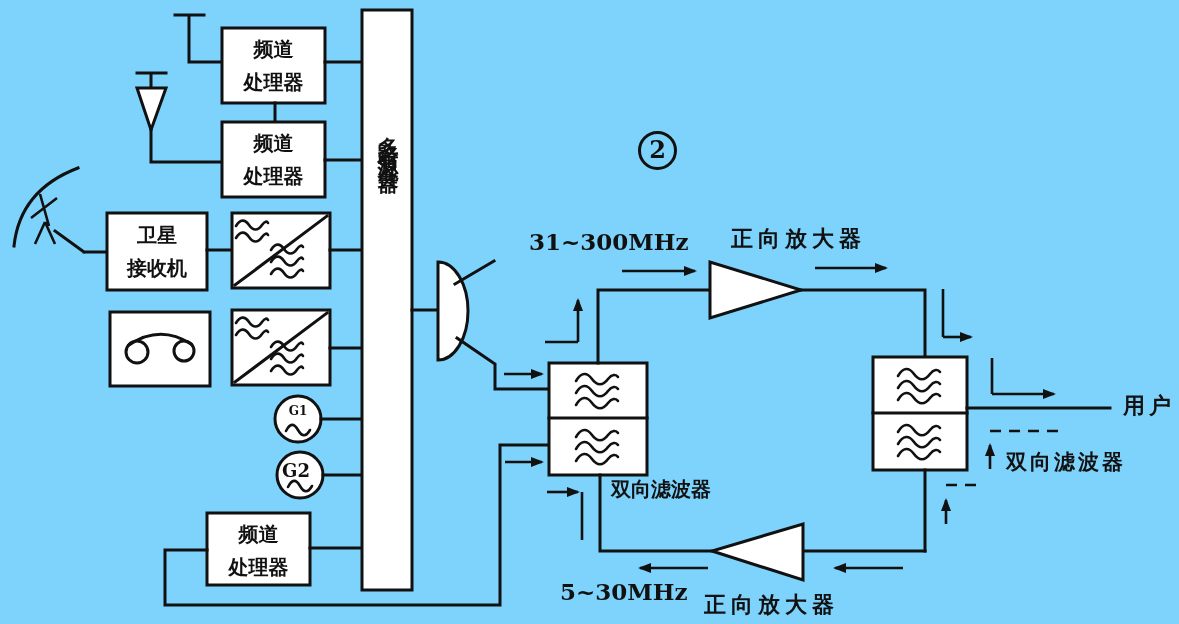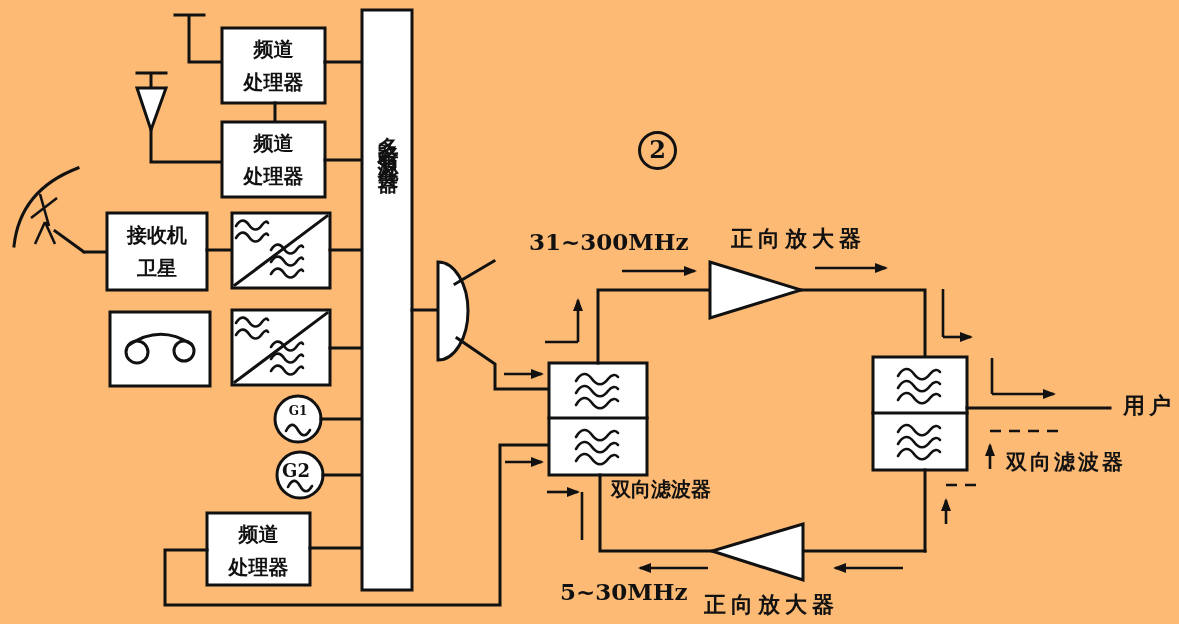--- a/index.html
+++ b/index.html
@@ -1,16 +1,16 @@
 <!DOCTYPE html>
 <html><head>
 <meta charset="utf-8">
 <style>
   html,body{margin:0;padding:0;background:#e8e8e8;}
-  #stage{position:relative;width:1179px;height:624px;background:#fdba74;overflow:hidden;
+  #stage{position:relative;width:1179px;height:624px;background:#7dd3fc;overflow:hidden;
          font-family:"DejaVu Serif","Liberation Serif",serif;}
   #art{position:absolute;left:0;top:0;}
   svg .ln{stroke:#111;fill:none;stroke-width:3;stroke-linecap:square;stroke-linejoin:miter;}
   svg .box{stroke:#111;fill:#ffffff;stroke-width:3;}
   svg .ann{stroke:#111;fill:none;stroke-width:2.6;stroke-linecap:butt;}
   svg .dash{stroke-dasharray:11 8;}
   svg .wv{stroke:#111;fill:none;stroke-width:2.6;stroke-linecap:round;}
   .lbl{position:absolute;color:#111;font-weight:bold;white-space:nowrap;}
   .ctr{text-align:center;}
   .vert{writing-mode:vertical-rl;text-orientation:upright;}
@@ -186,22 +186,22 @@
   <div>频道</div>
   <div>处理器</div>
 </div>
 
 <div class="lbl ctr" style="left:222px;top:127px;width:103px;font-size:20px;line-height:33px;">
   <div>频道</div>
   <div>处理器</div>
 </div>
 
 <div class="lbl ctr" style="left:107px;top:219px;width:100px;font-size:20px;line-height:33px;">
+  <div>卫星</div>
   <div>接收机</div>
-  <div>卫星</div>
 </div>
 
 <div class="lbl ctr" style="left:207px;top:518px;width:103px;font-size:20px;line-height:33px;">
   <div>频道</div>
   <div>处理器</div>
 </div>
 
 <div class="lbl vert" style="left:374px;top:120px;height:210px;font-size:21px;letter-spacing:6px;">多路有源混合器</div>
 
 <div class="lbl ctr" style="left:277px;top:404px;width:42px;font-size:12px;">G1</div>

